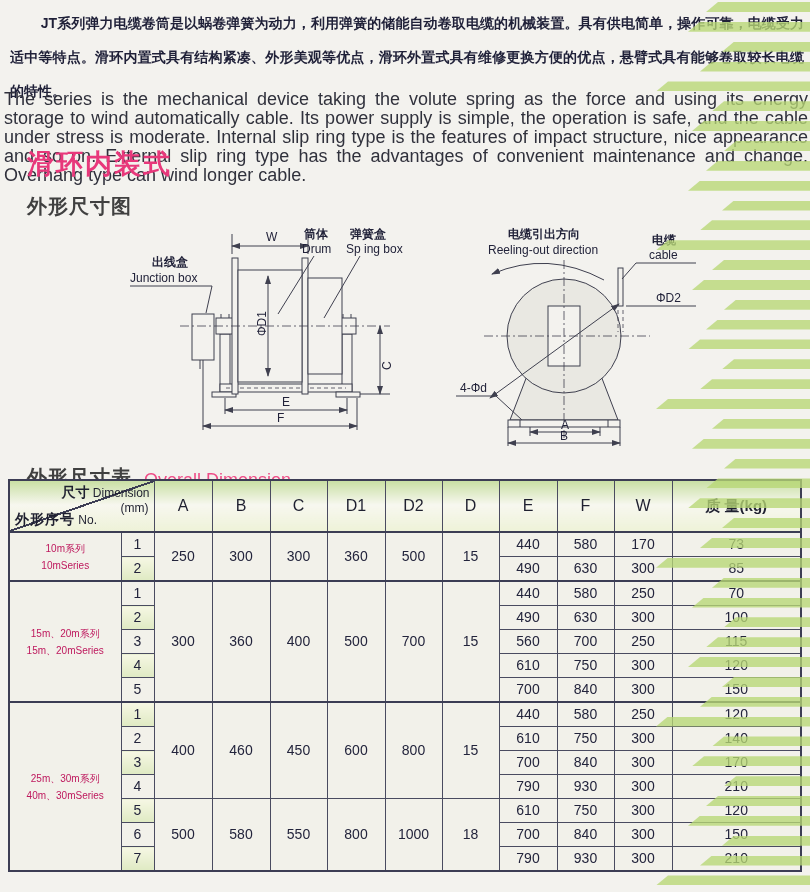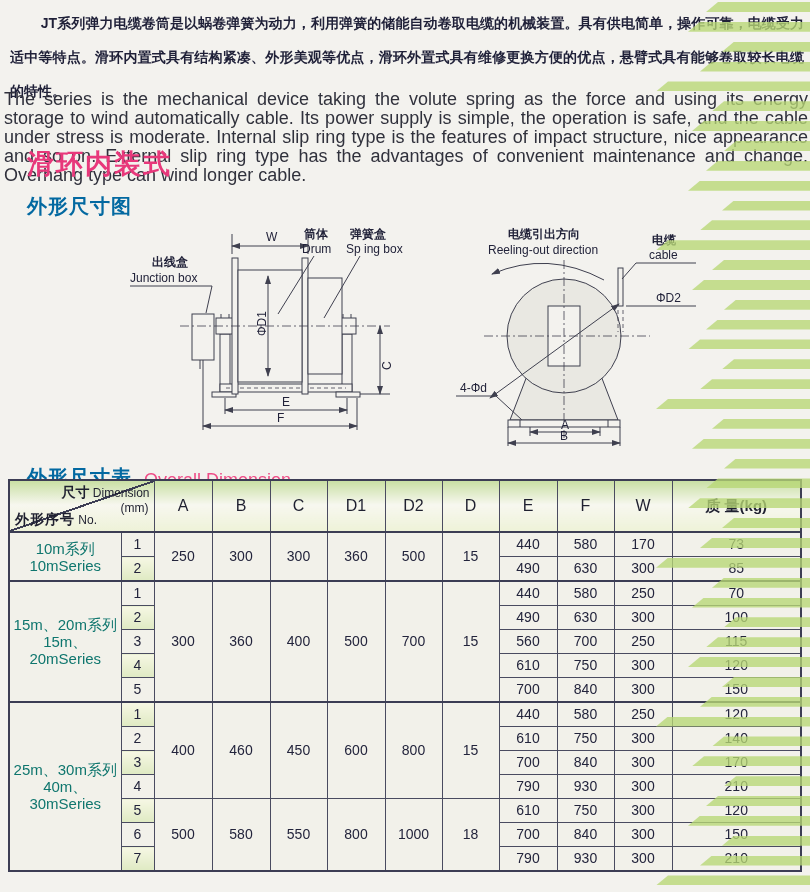--- a/index.html
+++ b/index.html
@@ -21,21 +21,21 @@
   .en-para {
     top:84px; left:4px; width:804px;
     font-size:18px; line-height:19px;
     color:#30313c; text-align:justify;margin-top:6px;
   }
 
   
   .h-row { display:flex; align-items:flex-end; white-space:nowrap;margin-left:13px; }
   .h1-cn { font-size:27px; font-weight:bold; color:#e8387b; letter-spacing:2px; }
   .h1-en { font-size:21px; color:#ee4b86; margin-left:16px; }
-  .h2-cn { font-size:20px; font-weight:bold; color:#0369a1; letter-spacing:1px;font-family:Liberation Serif, serif; }
+  .h2-cn { font-size:20px; font-weight:bold; color:#404040; letter-spacing:1px;font-family:Liberation Serif, serif; }
   .h2-en { font-size:18px; color:#ee4b86; margin-left:12px; }
   #main-heading  { top:146px; left:14px; }
   #draw-heading  { top:193px; left:14px; }
   #table-heading { top:464px; left:14px; }
 
   
   svg { overflow:visible; }
   svg text { font-family:"Liberation Sans","DejaVu Sans",sans-serif; fill:#22233a; }
   .svg-cn { font-size:12px; font-weight:bold; }
   .svg-en { font-size:12px; }
@@ -51,21 +51,21 @@
   table { width:794px; border-collapse:collapse; table-layout:fixed;
           border:2px solid #3c3d54; background:#f2f1ea; }
   th,td { border:1px solid #4a4b60; text-align:center; vertical-align:middle;
           overflow:hidden; }
   thead th {
     height:52px; font-size:16px; font-weight:normal; color:#1f2030;
     background:linear-gradient(180deg,#c9dfa4 0%,#f7f7ef 48%,#eef2d8 100%);
   }
   thead th.wt { font-size:15px; font-weight:bold; }
   tbody td { height:23px; font-size:14px; line-height:23px; color:#23243c; padding:0; }
-  td.series { font-size:15px; line-height:17px; color:#0f766e;margin-left:7px; }
+  td.series { font-size:10px; line-height:17px; color:#be185d;margin-left:7px; }
   td.no.tint { background:linear-gradient(180deg,#f6f7e4 0%,#dfeac3 100%); }
   tr.group-start td { border-top:2px solid #3c3d54; }
 
   
   th.corner {
     position:relative; padding:0;
     background:
       linear-gradient(to bottom right,
         transparent calc(50% - 1px), #3c3d54 calc(50% - 1px),
         #3c3d54 calc(50% + 1px), transparent calc(50% + 1px)),

